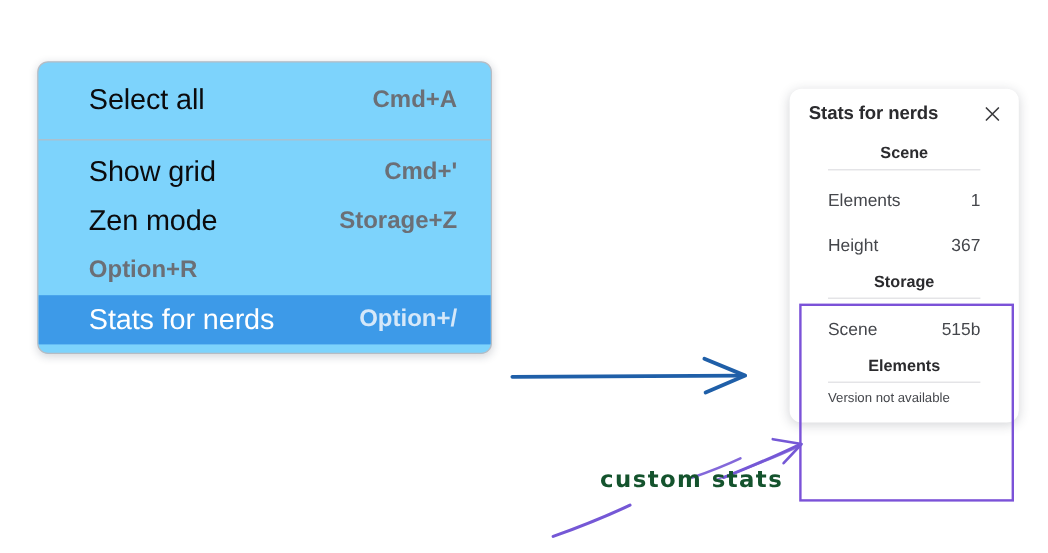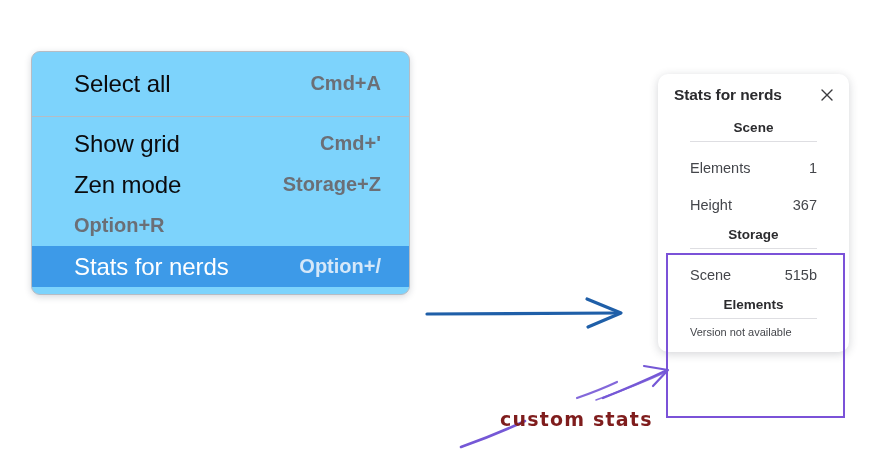--- a/index.html
+++ b/index.html
@@ -144,25 +144,25 @@
   
   #annotations {
     position: absolute;
     left: 0; top: 0;
     width: 873px; height: 461px;
     pointer-events: none;
   }
   #custom-stats-label {
     position: absolute;
     left: 500px;
-    top: 408px;
+    top: 389px;
     font-family: "DejaVu Sans", sans-serif;
     font-size: 19px;
     font-weight: 600;
-    color: #7f1d1d;
+    color: #14532d;
     letter-spacing: 1.2px;
     white-space: nowrap;
     text-align: center;
   }
 </style>
 </head>
 <body>
 
 <div id="context-menu">
 

